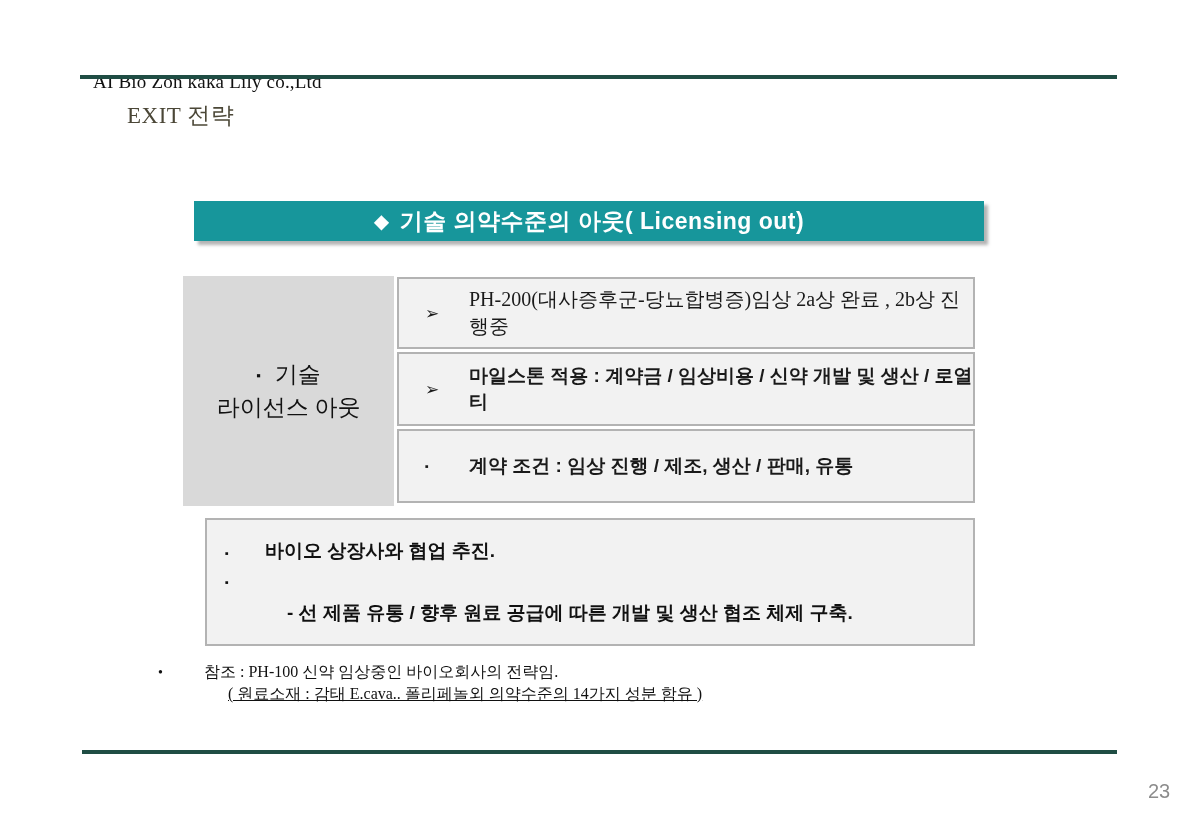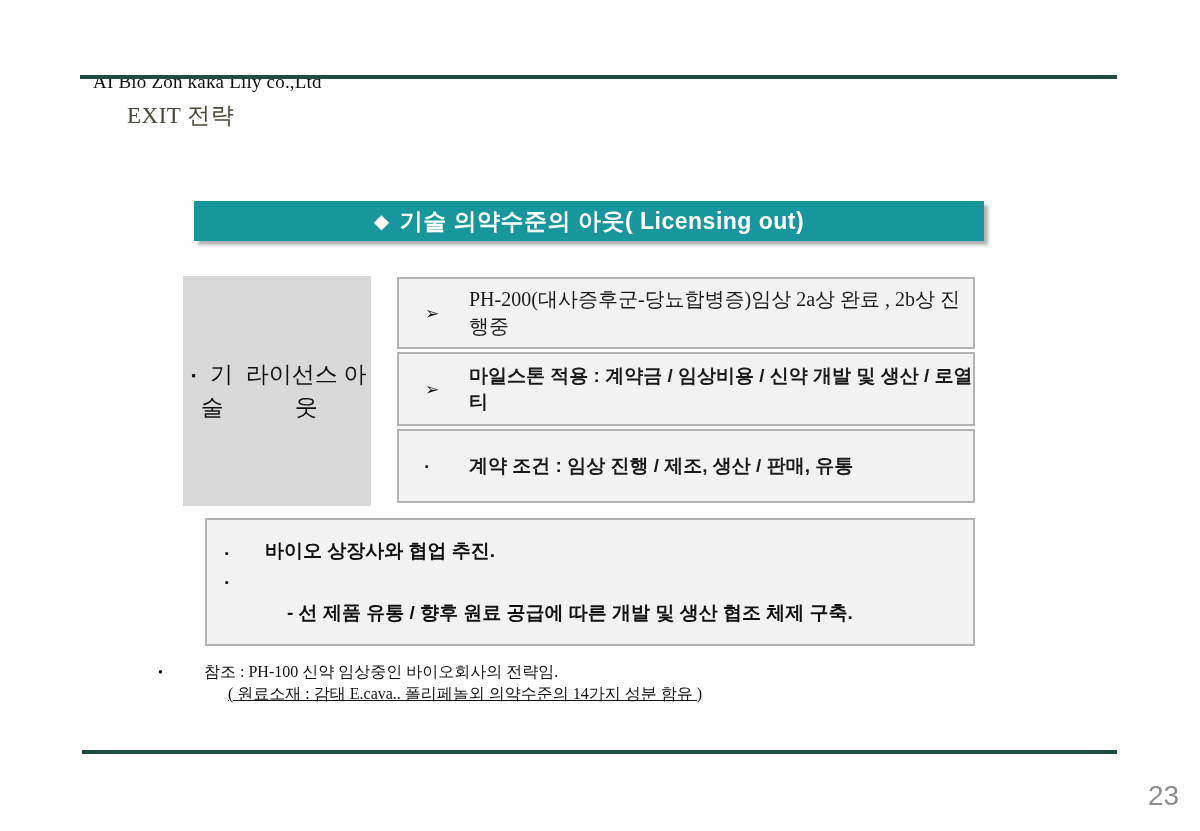--- a/index.html
+++ b/index.html
@@ -26,23 +26,23 @@
   .banner {
     position:absolute; left:194px; top:201px; width:790px; height:40px;
     background:#17969b; box-shadow:4px 4px 3px rgba(130,130,130,0.6);
     display:flex; align-items:center; justify-content:center;
     font-family:"Liberation Sans","DejaVu Sans",sans-serif;
     font-weight:bold; font-size:23px; color:#ffffff; letter-spacing:0.5px;
   }
   .banner .diamond { margin-right:10px; font-size:20px; }
   
   .left-box {
-    position:absolute; left:183px; top:276px; width:188px; height:230px;
+    position:absolute; left:183px; top:276px; width:211px; height:230px;
     background:#d9d9d9;
-    display:flex; flex-direction:row; align-items:center; justify-content:center;
+    display:flex; flex-direction:column; align-items:center; justify-content:center;
     font-size:23px; line-height:1.45; text-align:center; color:#111;
   }
   .left-box .sq { font-size:13px; vertical-align:2px; margin-right:14px; }
   
   .row {
     position:absolute; left:397px; width:578px;
     background:#f2f2f2; border:2px solid #b3b3b3; box-sizing:border-box;
     display:flex; align-items:center; padding-left:26px;
   }
   .row-1 { top:277px; height:72px; font-size:20px; }
@@ -73,21 +73,21 @@
   .footnote .dot { width:46px; flex:0 0 46px; font-size:14px; }
   .footnote .fn-line2 { padding-left:70px;text-decoration:underline; }
   
   .footer-rule {
     position:absolute; left:82px; top:750px; width:1035px; height:4px;
     background:#1f4d44;
   }
   .page-number {
     position:absolute; left:1148px; top:780px;
     font-family:"Liberation Sans","DejaVu Sans",sans-serif;
-    font-size:28px; color:#8c8c8c;
+    font-size:20px; color:#8c8c8c;
   }
 </style>
 </head>
 <body>
 
 <div class="slide">
 
   <div class="company-name">AI Bio Zon kaka Lily co.,Ltd</div>
   <div class="header-rule"></div>
 

